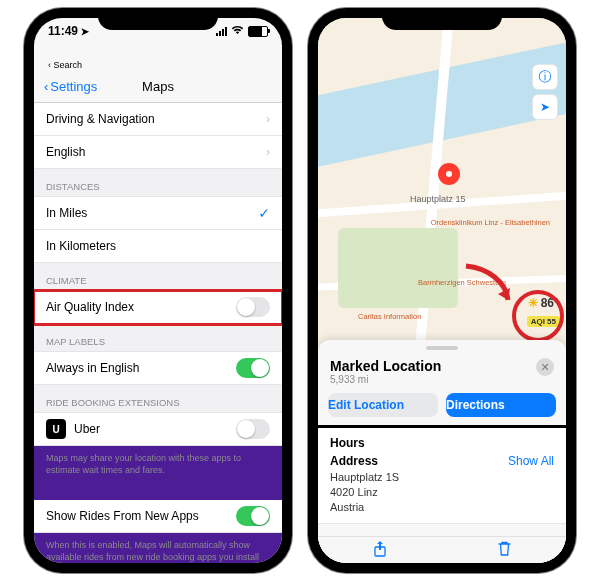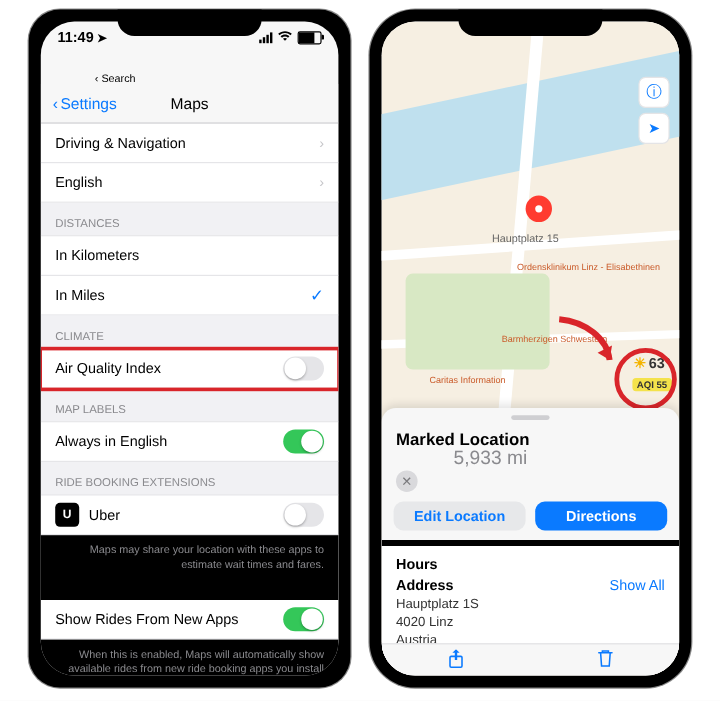--- a/index.html
+++ b/index.html
@@ -8,30 +8,30 @@
   .phone .screen{position:absolute;top:10px;left:10px;right:10px;bottom:10px;border-radius:28px;overflow:hidden;background:#f7f7f7;}
   .notch{position:absolute;top:0;left:50%;transform:translateX(-50%);width:120px;height:22px;background:#000;border-radius:0 0 14px 14px;z-index:20;}
   .status{height:36px;display:flex;justify-content:space-between;align-items:flex-start;padding:6px 14px 0;font-size:12px;font-weight:600;}
   .status .right{display:flex;gap:4px;align-items:center;}
   .bars{display:inline-flex;gap:1px;align-items:flex-end;}
   .bars i{width:2px;background:#000;display:inline-block;}
   .wifi,.loc{font-size:10px;}
   .batt{width:18px;height:9px;border:1px solid #000;border-radius:2px;position:relative;}
   .batt::after{content:'';position:absolute;right:-3px;top:2px;width:2px;height:4px;background:#000;border-radius:0 1px 1px 0;}
   .batt i{display:block;height:100%;width:70%;background:#000;}
-  .back-search{font-size:9px;color:#000;padding:0 14px;margin-left:31px;}
+  .back-search{font-size:9px;color:#000;padding:0 14px;}
   
   .nav{height:32px;display:flex;align-items:center;justify-content:center;position:relative;border-bottom:1px solid #d1d1d5;background:#f7f7f7;}
   .nav .back{position:absolute;left:10px;color:#0a7aff;font-size:13px;display:flex;align-items:center;gap:2px;}
   .nav .title{font-weight:400;font-size:13px;text-align:center;}
   .list{background:#fff;}
   .row{min-height:32px;display:flex;align-items:center;justify-content:space-between;padding:0 12px;border-bottom:1px solid #e5e5e8;font-size:12px;color:#000;}
   .row .chev{color:#c6c6c9;font-size:12px;}
   .hdr{background:#f1f1f4;color:#8a8a8e;font-size:9.5px;padding:12px 12px 4px;text-transform:uppercase;border-bottom:1px solid #e5e5e8;}
-  .note{background:#000000;color:#8a8a8e;font-size:9px;padding:6px 12px 24px;line-height:1.35;text-align:right;}
+  .note{background:#4c1d95;color:#8a8a8e;font-size:9px;padding:6px 12px 24px;line-height:1.35;}
   .check{color:#0a7aff;font-size:14px;}
   .toggle{width:34px;height:20px;border-radius:10px;position:relative;background:#e5e5e8;}
   .toggle.on{background:#34c759;}
   .toggle i{position:absolute;top:1px;width:18px;height:18px;border-radius:50%;background:#fff;box-shadow:0 1px 2px rgba(0,0,0,.3);}
   .toggle.off i{left:1px;} .toggle.on i{right:1px;}
   .appicon{width:20px;height:20px;border-radius:4px;display:inline-flex;align-items:center;justify-content:center;color:#fff;font-size:10px;font-weight:600;margin-right:8px;}
   .uber{background:#000;}
   .highlight-row{outline:3px solid #d9252a;outline-offset:-1px;}
   
   .map{position:absolute;inset:0;background:#f6efe2;}
@@ -44,42 +44,42 @@
   .info-pill{position:absolute;top:46px;right:8px;width:24px;height:24px;background:#fff;border:1px solid #e4e4e6;border-radius:6px;display:flex;align-items:center;justify-content:center;color:#0a7aff;font-size:13px;}
   .loc-pill{position:absolute;top:76px;right:8px;width:24px;height:24px;background:#fff;border:1px solid #e4e4e6;border-radius:6px;display:flex;align-items:center;justify-content:center;color:#0a7aff;font-size:12px;}
   .aqi-wrap{position:absolute;right:6px;top:278px;text-align:center;}
   .aqi-temp{font-size:12px;font-weight:600;color:#333;}
   .aqi-badge{display:inline-block;margin-top:2px;padding:1px 4px;font-size:8px;font-weight:600;background:#f4e24b;border-radius:3px;color:#333;}
   .sun{display:inline-block;color:#f4b400;margin-right:2px;}
   .circle-anno{position:absolute;right:2px;top:272px;width:44px;height:44px;border:4px solid #d9252a;border-radius:50%;pointer-events:none;}
   .arrow{position:absolute;right:48px;top:240px;width:60px;height:60px;pointer-events:none;}
   .card{position:absolute;left:0;right:0;bottom:0;top:322px;background:#f7f7f7;border-radius:12px 12px 0 0;box-shadow:0 -2px 8px rgba(0,0,0,.12);}
   .grip{width:32px;height:4px;background:#cfcfd2;border-radius:2px;margin:6px auto;}
-  .card-h{display:flex;justify-content:space-between;padding:2px 12px 8px;flex-direction:column;}
+  .card-h{display:flex;justify-content:space-between;padding:2px 12px 8px;}
   .card-h .t1{font-size:14px;font-weight:600;}
-  .card-h .t2{font-size:16px;color:#8a8a8e;margin-left:48px;}
+  .card-h .t2{font-size:10px;color:#8a8a8e;}
   .close-x{width:18px;height:18px;border-radius:50%;background:#d9d9dc;color:#7a7a7d;display:flex;align-items:center;justify-content:center;font-size:11px;}
   .btn-row{display:flex;gap:8px;padding:0 10px;}
-  .btn{flex:1;height:24px;border-radius:8px;display:flex;align-items:center;justify-content:center;font-size:12px;font-weight:600;}
+  .btn{flex:1;height:24px;border-radius:8px;display:flex;align-items:center;font-size:12px;font-weight:600;}
   .btn.sec{background:#e7e8ea;color:#0a7aff;}
   .btn.pri{background:#0a7aff;color:#fff;}
-  .addr{background:#fff;margin-top:8px;border-top:5px solid #000000;border-bottom:1px solid #e5e5e8;}
+  .addr{background:#fff;margin-top:8px;border-top:3px solid #000000;border-bottom:1px solid #e5e5e8;}
   .addr .hrow{display:flex;justify-content:space-between;padding:8px 12px 0;font-size:12px;}
   .addr .label{font-weight:600;}
   .addr .link{color:#0a7aff;}
   .addr .lines{padding:2px 12px 8px;font-size:11px;color:#333;line-height:1.35;}
   .bottom-bar{position:absolute;bottom:0;left:0;right:0;height:26px;background:#f7f7f7;border-top:1px solid #e1e1e4;display:flex;justify-content:space-around;align-items:center;color:#0a7aff;font-size:14px;}
   .home-ind{position:absolute;bottom:3px;left:50%;transform:translateX(-50%);width:90px;height:4px;background:#000;border-radius:2px;}
   .poi{position:absolute;font-size:7.5px;color:#ca5c2b;white-space:nowrap;}
 </style>
 </head>
 <body>
 <div class="stage">
 
-<div class="phone" style="left:24px;top:8px;border-radius:26px;">
+<div class="phone" style="left:24px;top:8px;">
   <div class="notch"></div>
   <div class="screen">
     <div class="status">
       <div>
         <span>11:49</span><span class="loc"> ➤</span>
       </div>
       <div class="right">
         <span class="bars">
               <i style="height:3px"></i>
               <i style="height:5px"></i>
@@ -112,25 +112,25 @@
           </div>
       <div class="row">
             <span>English</span>
             <span class="chev">›</span>
           </div>
     </div>
 
     <div class="hdr">DISTANCES</div>
     <div class="list">
       <div class="row">
-            <span>In Kilometers</span>
-          </div>
-      <div class="row">
             <span>In Miles</span>
             <span class="check">✓</span>
+          </div>
+      <div class="row">
+            <span>In Kilometers</span>
           </div>
     </div>
 
     <div class="hdr">CLIMATE</div>
     <div class="list">
       <div class="row highlight-row">
             <span>Air Quality Index</span>
             <span class="toggle off">
               <i></i>
             </span>
@@ -182,21 +182,21 @@
       <div class="road" style="left:110px;top:-20px;width:10px;height:400px;transform:rotate(5deg);"></div>
       <div class="road" style="left:-20px;top:180px;width:360px;height:8px;transform:rotate(-4deg);"></div>
       <div class="road" style="left:-20px;top:260px;width:360px;height:7px;transform:rotate(-2deg);"></div>
       <div class="park"></div>
       <div class="poi" style="right:16px;top:200px;text-align:right;">Ordensklinikum Linz - Elisabethinen</div>
       <div class="poi" style="right:60px;top:260px;">Barmherzigen Schwestern</div>
       <div class="poi" style="left:40px;top:294px;">Caritas Information</div>
       <div class="pin"></div>
       <div class="pin-lbl">Hauptplatz 15</div>
       <div class="aqi-wrap">
-        <div class="aqi-temp"><span class="sun">☀</span><span>63°</span></div>
+        <div class="aqi-temp"><span class="sun">☀</span><span>86°</span></div>
         <div class="aqi-badge">AQI 55</div>
       </div>
     </div>
 
     <div class="info-pill">
           <span>ⓘ</span>
         </div>
     <div class="loc-pill">
           <span>➤</span>
         </div>

